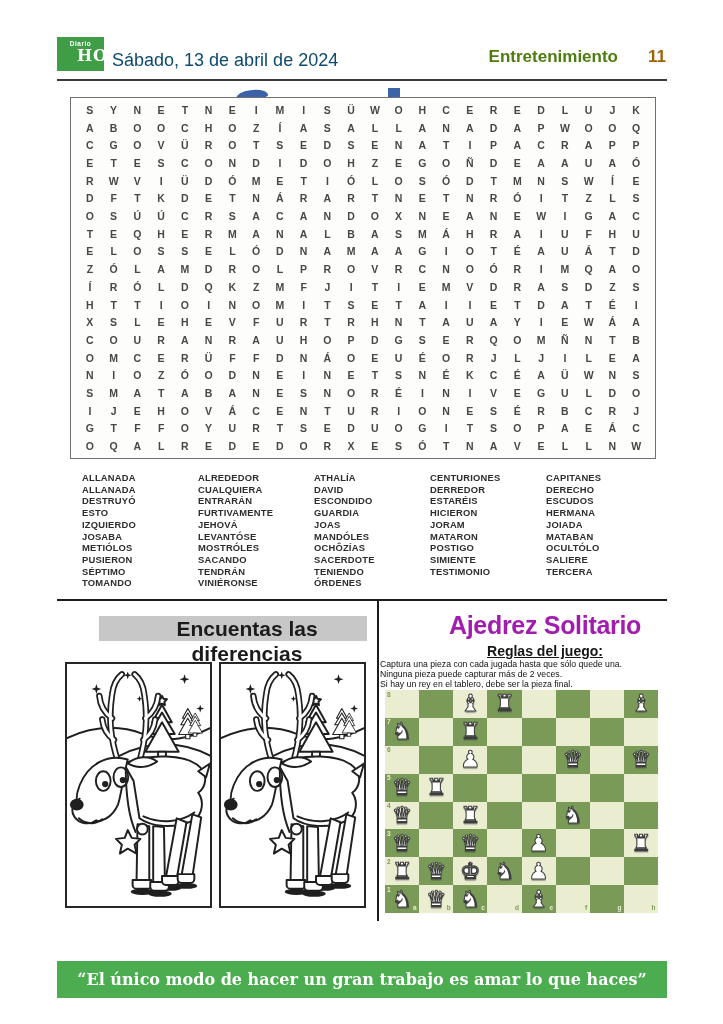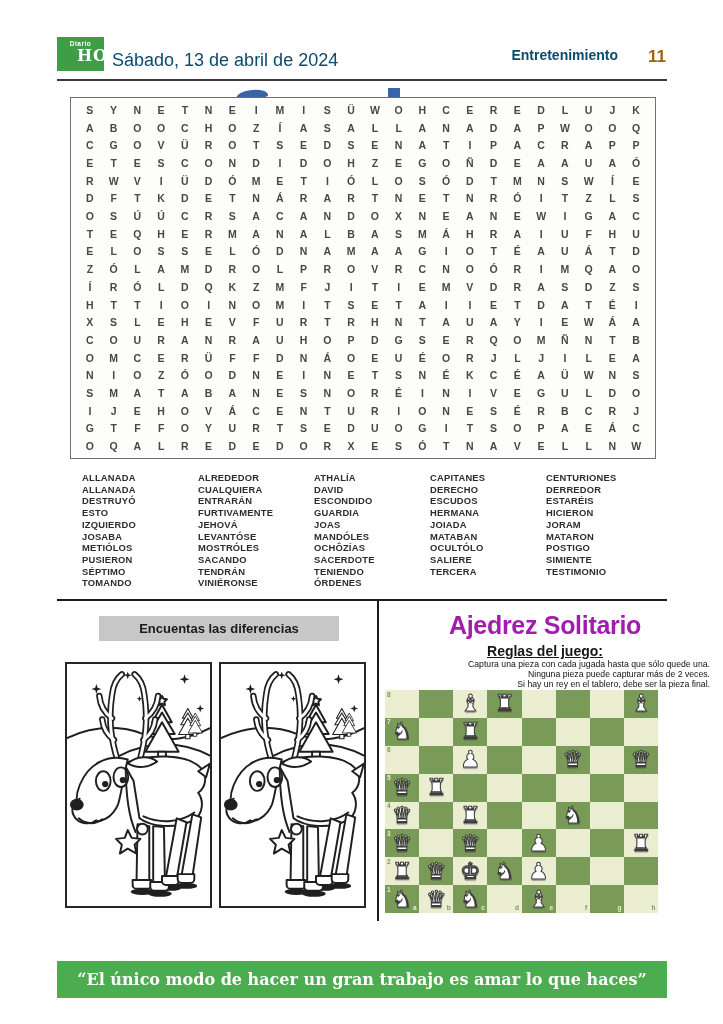--- a/index.html
+++ b/index.html
@@ -7,21 +7,21 @@
         font-family:"Liberation Sans",sans-serif;overflow:hidden;}
 
   
   .logo{position:absolute;left:57px;top:37px;width:47px;height:34px;background:#3f9d45;
         color:#fff;text-align:center;box-sizing:border-box;padding-top:3px;}
   .logo-top{font-size:6.5px;font-weight:bold;letter-spacing:.5px;line-height:7px;display:block;}
   .logo-main{font-family:"DejaVu Serif",serif;font-weight:bold;font-size:16px;line-height:18px;
              letter-spacing:1px;display:block;padding-left:20px;}
   .date{position:absolute;left:112px;top:50px;font-size:18px;color:#0c4a6e;text-align:right;}
   .section-title{position:absolute;left:460px;top:47px;width:158px;text-align:right;
-                 font-size:14px;font-weight:bold;color:#0c4a6e;}
+                 font-size:17px;font-weight:bold;color:#4d7c0f;}
   .page-number{position:absolute;left:636px;top:47px;width:30px;text-align:right;
                font-size:17px;font-weight:bold;color:#a16207;}
   .header-rule{position:absolute;left:57px;top:79px;width:610px;height:2px;background:#3a3a3a;}
 
   
   .blue-swoosh{position:absolute;left:236px;top:90px;width:32px;height:9px;background:#3c63a8;
                border-radius:60% 60% 40% 40% / 100% 100% 30% 30%;transform:rotate(-6deg);}
   .blue-square{position:absolute;left:388px;top:88px;width:12px;height:12px;background:#3c63a8;}
   .ws-box{position:absolute;left:70px;top:97px;width:586px;height:362px;box-sizing:border-box;
           border:1.5px solid #6f6f6f;background:#fdfdfc;}
@@ -39,33 +39,33 @@
   .word-col:nth-child(4){left:348px;}
   .word-col:nth-child(5){left:464px;}
   .word-item{font-size:9.4px;font-weight:bold;color:#2d2d2d;line-height:11.7px;letter-spacing:.2px;}
 
   
   .section-rule{position:absolute;left:57px;top:599px;width:610px;height:2px;background:#1c1c1c;}
   .v-divider{position:absolute;left:377px;top:601px;width:2px;height:320px;background:#1c1c1c;}
 
   
   .diff-title{position:absolute;left:99px;top:616px;width:240px;height:25px;background:#c7c7c7;
-              text-align:center;line-height:25px;font-size:13px;font-weight:bold;color:#1b1b1b;}
+              text-align:center;line-height:25px;font-size:21px;font-weight:bold;color:#1b1b1b;padding-left:28px;}
   .diff-panel{position:absolute;top:662px;width:147px;height:246px;box-sizing:border-box;
               border:2.5px solid #262626;background:#fff;}
   .diff-panel.p1{left:65px;}
   .diff-panel.p2{left:219px;}
   .panel-art{display:block;width:100%;height:100%;}
 
   
   .chess-title{position:absolute;left:380px;top:611px;width:330px;text-align:center;
                font-size:25px;font-weight:bold;color:#a21caf;letter-spacing:-.3px;}
   .rules-heading{position:absolute;left:380px;top:643px;width:330px;text-align:center;
                  font-size:14px;font-weight:bold;text-decoration:underline;color:#161616;}
-  .chess-rules{position:absolute;left:380px;top:660px;width:330px;text-align:right;}
+  .chess-rules{position:absolute;left:380px;top:660px;width:330px;text-align:left;}
   .rule-line{font-size:8.7px;line-height:9.8px;color:#111;}
   .board{position:absolute;left:385px;top:690px;width:273px;height:223px;display:grid;
          grid-template-columns:repeat(8,1fr);grid-template-rows:repeat(8,1fr);}
   .sq{position:relative;display:flex;align-items:center;justify-content:center;}
   .sq-light{background:#ebedd0;}
   .sq-dark{background:#7a9b57;}
   .piece{font-family:"DejaVu Sans",sans-serif;font-size:23px;line-height:1;color:#ffffff;
          -webkit-text-stroke:1.05px #3d3d3d;text-shadow:0 1.5px 1px rgba(70,70,70,.45);}
   .sq-label{position:absolute;font-size:6.5px;font-weight:bold;line-height:1;}
   .rank-label{top:1.5px;left:2px;}
@@ -611,40 +611,40 @@
         <div class="word-item">ESCONDIDO</div>
         <div class="word-item">GUARDIA</div>
         <div class="word-item">JOAS</div>
         <div class="word-item">MANDÓLES</div>
         <div class="word-item">OCHÔZÍAS</div>
         <div class="word-item">SACERDOTE</div>
         <div class="word-item">TENIENDO</div>
         <div class="word-item">ÓRDENES</div>
       </div>
       <div class="word-col">
+        <div class="word-item">CENTURIONES</div>
+        <div class="word-item">DERREDOR</div>
+        <div class="word-item">ESTARÉIS</div>
+        <div class="word-item">HICIERON</div>
+        <div class="word-item">JORAM</div>
+        <div class="word-item">MATARON</div>
+        <div class="word-item">POSTIGO</div>
+        <div class="word-item">SIMIENTE</div>
+        <div class="word-item">TESTIMONIO</div>
+      </div>
+      <div class="word-col">
         <div class="word-item">CAPITANES</div>
         <div class="word-item">DERECHO</div>
         <div class="word-item">ESCUDOS</div>
         <div class="word-item">HERMANA</div>
         <div class="word-item">JOIADA</div>
         <div class="word-item">MATABAN</div>
         <div class="word-item">OCULTÓLO</div>
         <div class="word-item">SALIERE</div>
         <div class="word-item">TERCERA</div>
-      </div>
-      <div class="word-col">
-        <div class="word-item">CENTURIONES</div>
-        <div class="word-item">DERREDOR</div>
-        <div class="word-item">ESTARÉIS</div>
-        <div class="word-item">HICIERON</div>
-        <div class="word-item">JORAM</div>
-        <div class="word-item">MATARON</div>
-        <div class="word-item">POSTIGO</div>
-        <div class="word-item">SIMIENTE</div>
-        <div class="word-item">TESTIMONIO</div>
       </div>
     </div>
 
   <div class="section-rule"></div>
   <div class="v-divider"></div>
 
   <div class="diff-title">Encuentas las diferencias</div>
 
   <svg class="hidden-defs" aria-hidden="true">
     <defs>

